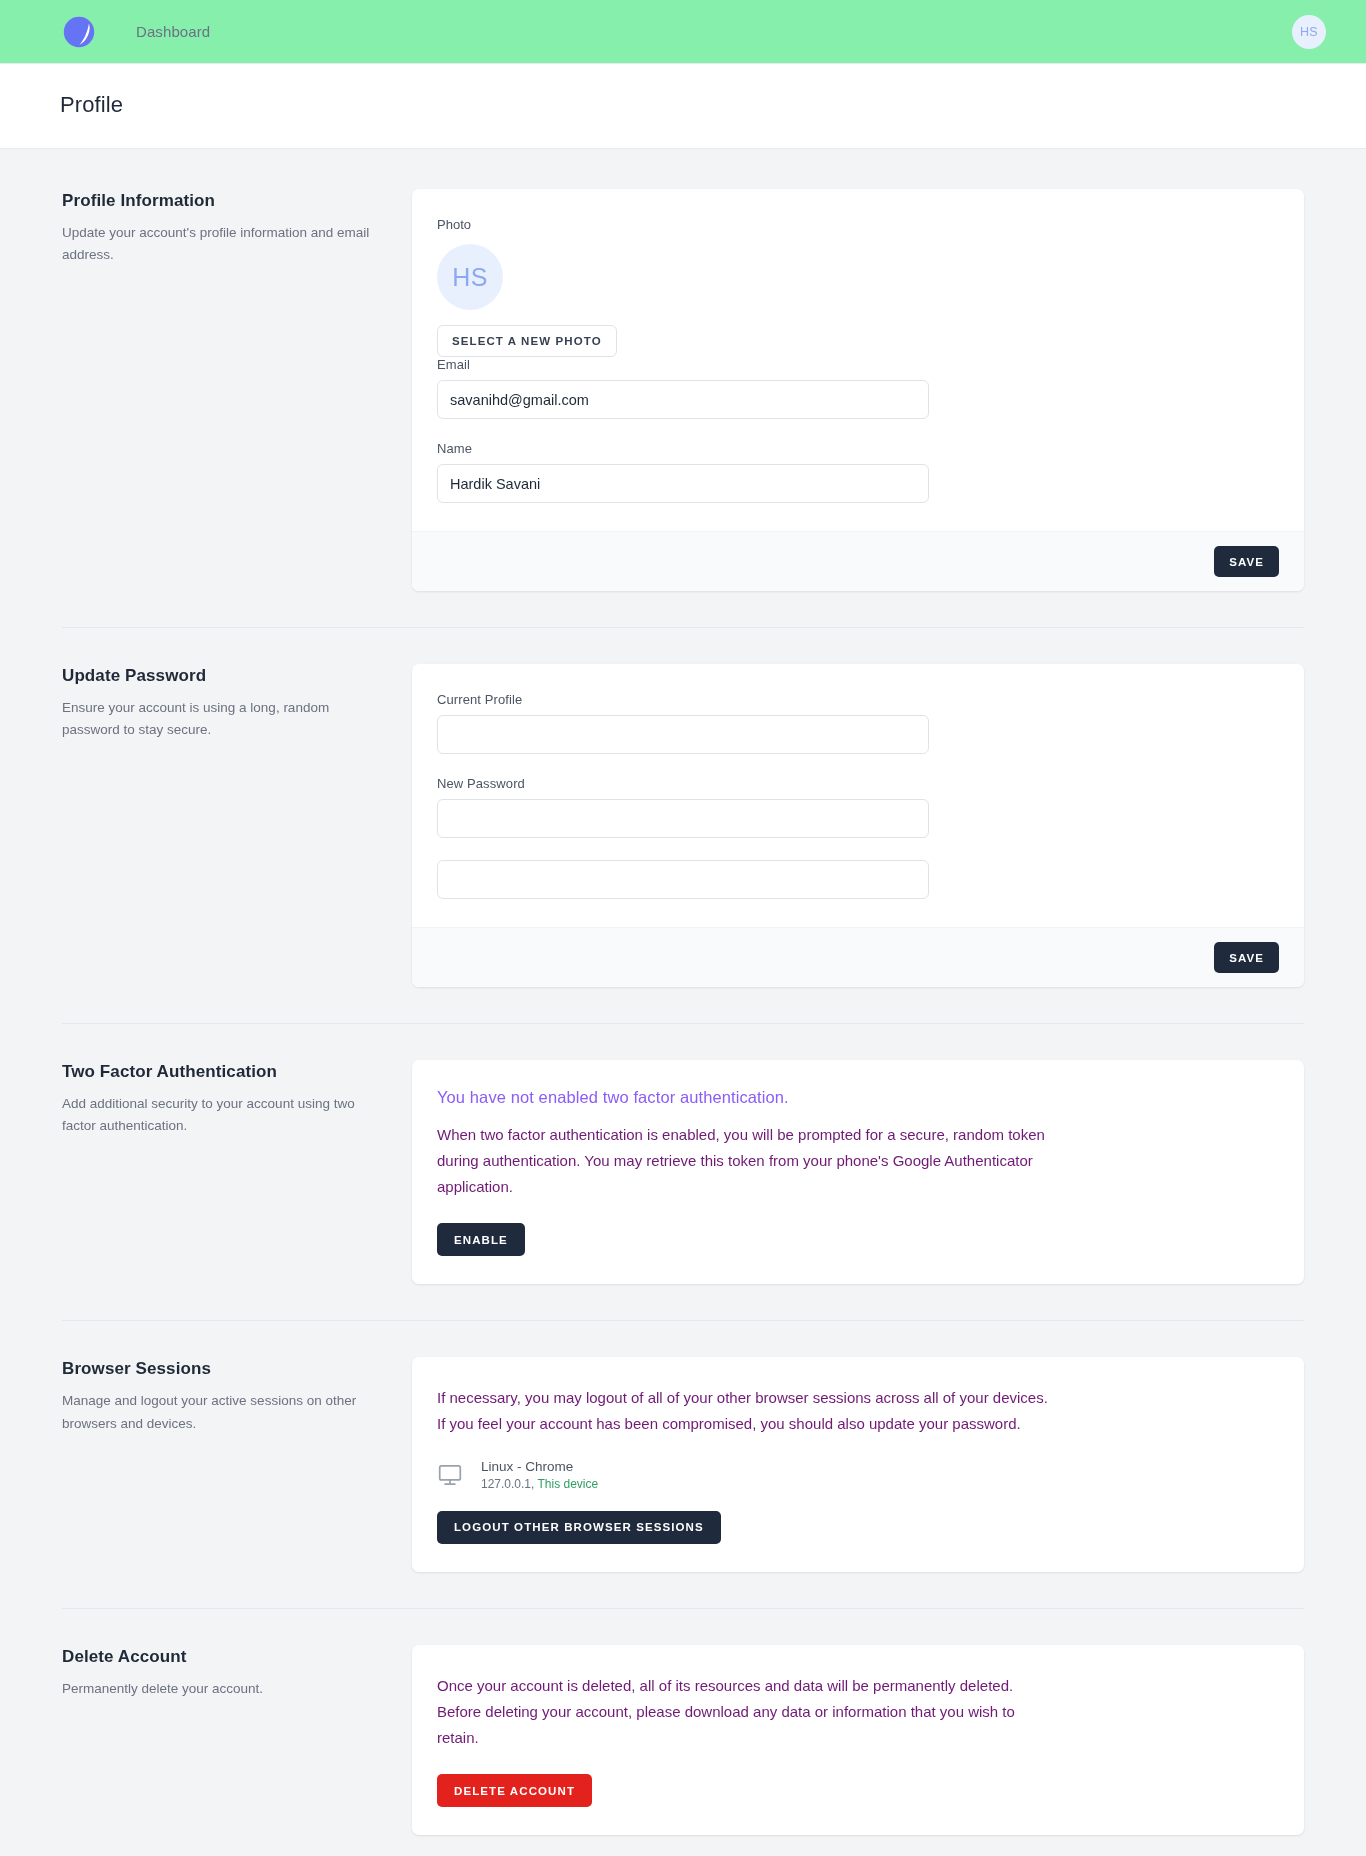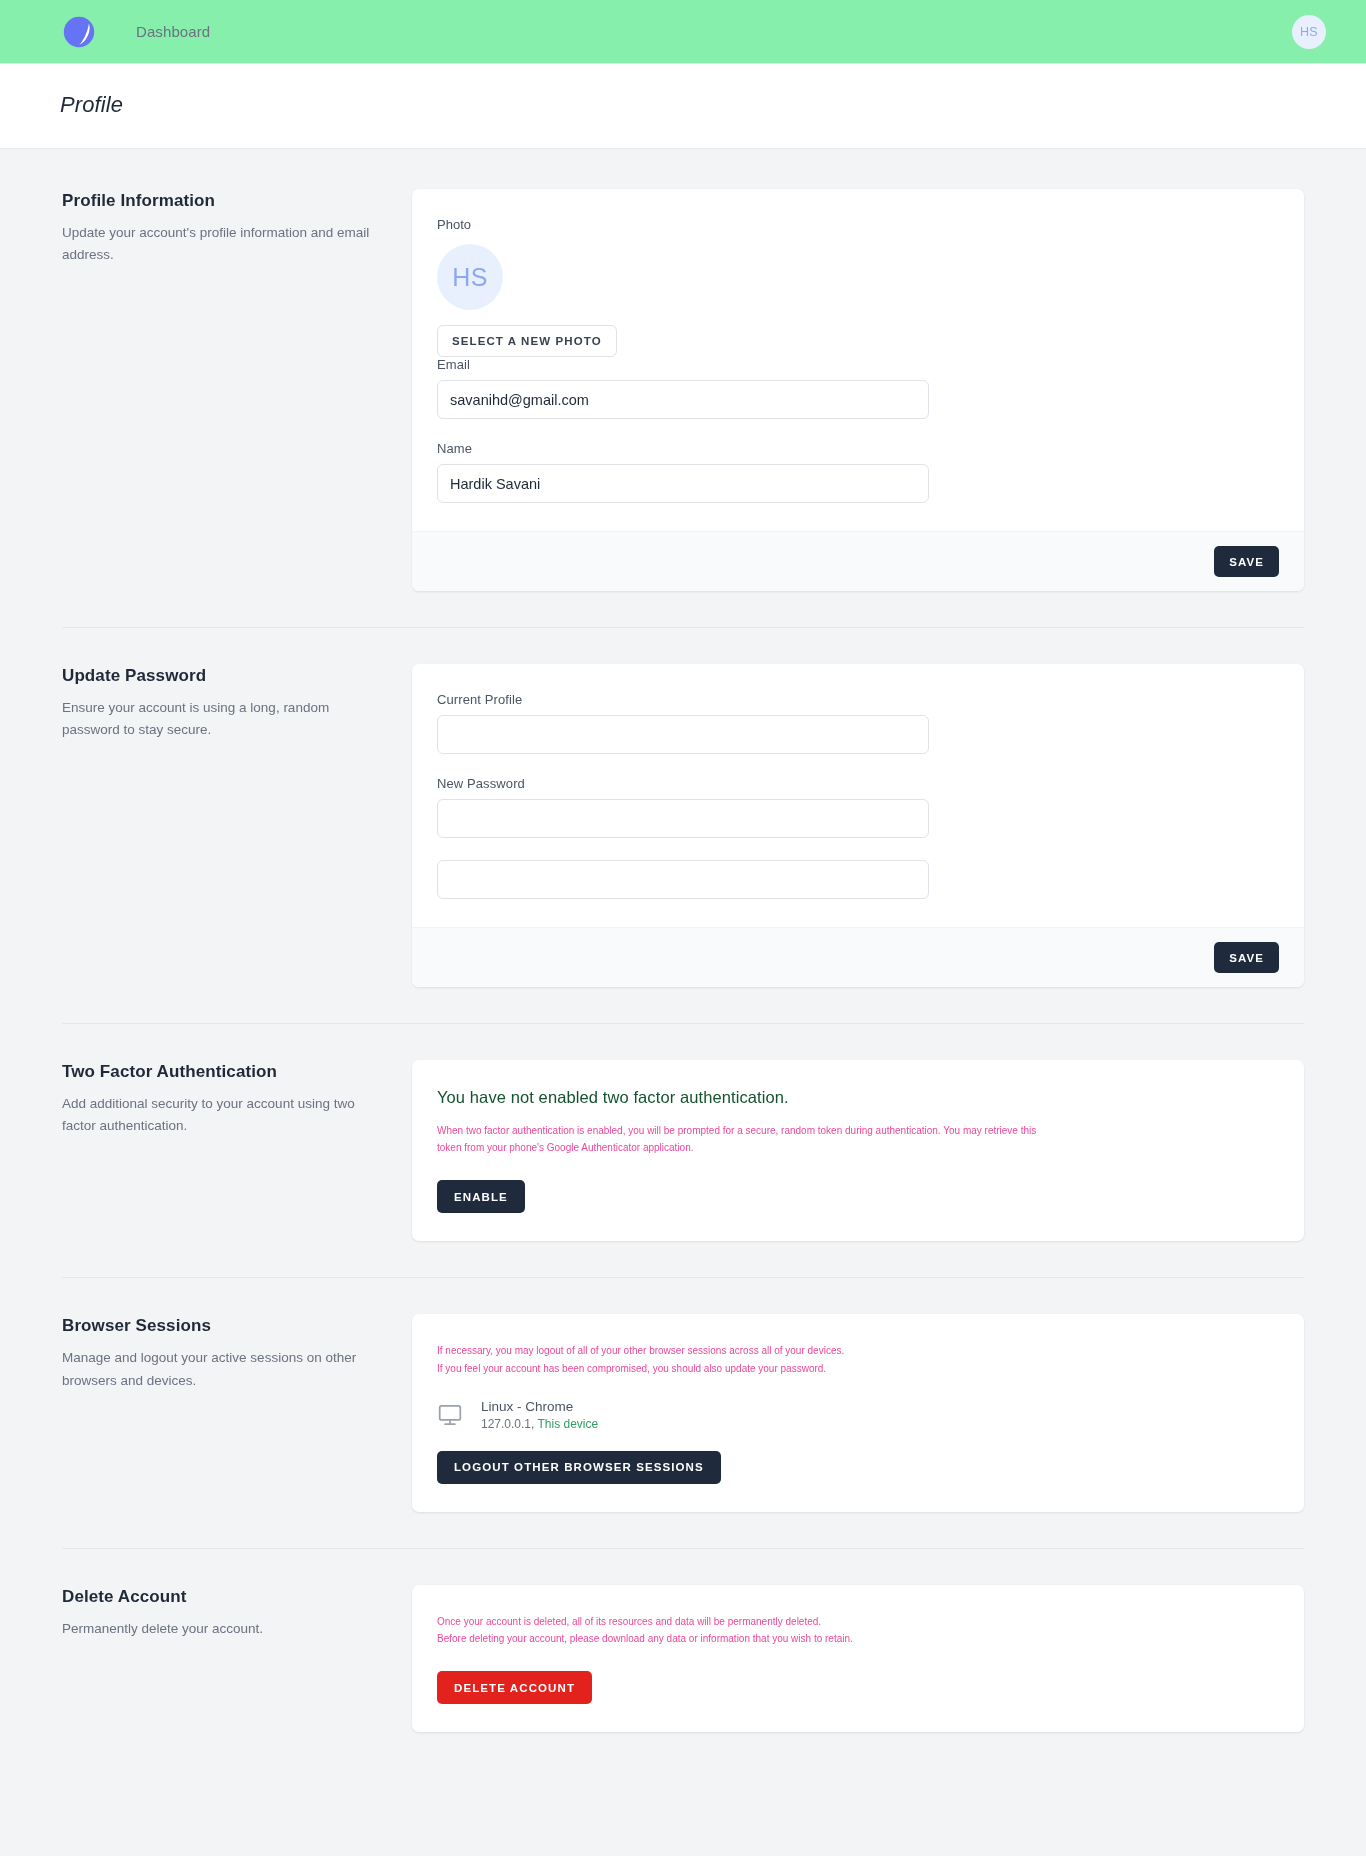--- a/index.html
+++ b/index.html
@@ -43,21 +43,20 @@
     justify-content: center;
     font-size: 12.5px;
     letter-spacing: 0.3px;
   }
 
   
   .page-header {
     background: #ffffff;
     border-bottom: 1px solid #e8eaed;
     padding: 28px 8px 30px 0;
-    font-style: italic;
   }
   .page-header-inner {
     width: 1242px;
     margin: 0 auto;
     padding: 0 2px;
   }
   .page-title {
     font-size: 22px;
     font-weight: 400;
     color: #1f2937;
@@ -207,29 +206,29 @@
     font-size: 11.5px;
     font-weight: 600;
     color: #ffffff;
     background: #e3211d;
     border-radius: 5px;
   }
 
   
   .card-title {
     font-size: 16.5px;
-    color: #14532d;
+    color: #8b5cf6;
     font-weight: 400;
     margin-bottom: 15px;
     letter-spacing: 0.1px;
   }
   .card-text {
-    font-size: 10px;
+    font-size: 15px;
     line-height: 1.72;
-    color: #ec4899;
+    color: #701a75;
     max-width: 620px;
   }
   .mt-24 { margin-top: 24px; }
   .mt-20 { margin-top: 20px; }
 
   
   .session-row {
     display: flex;
     align-items: center;
     margin-top: 22px;

